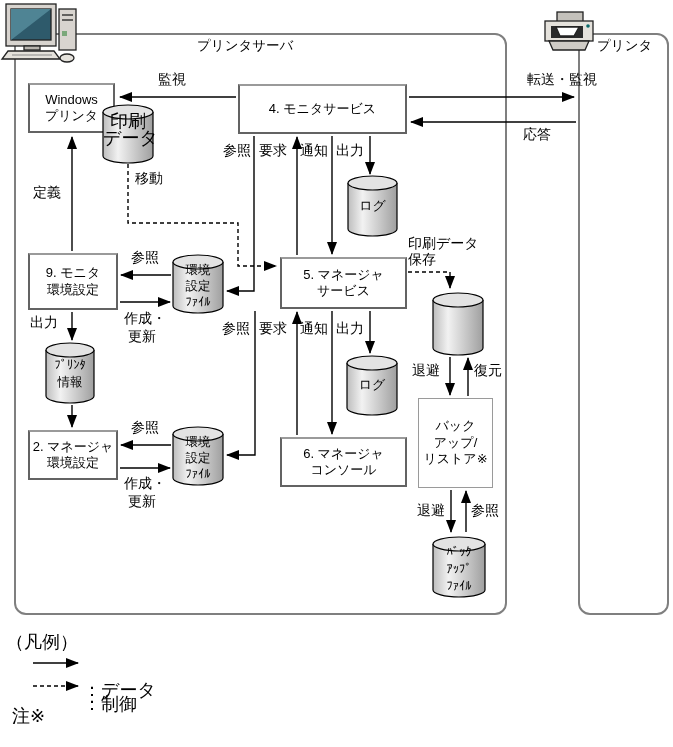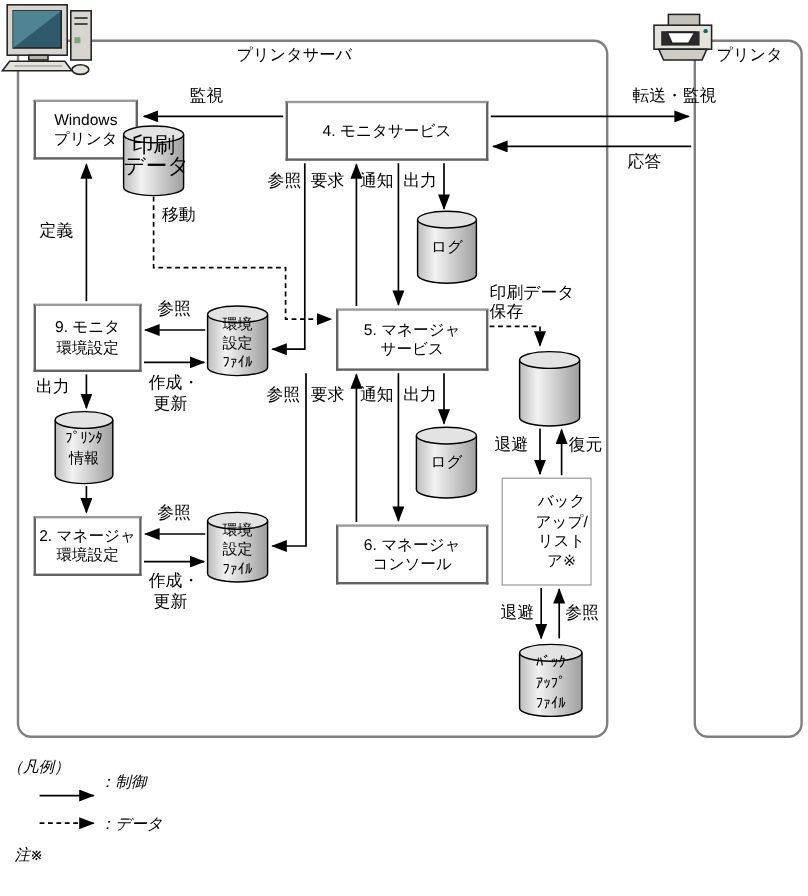--- a/index.html
+++ b/index.html
@@ -3,25 +3,25 @@
 <meta charset="utf-8">
 <style>
   html,body{margin:0;padding:0;background:#fff;}
   #stage{position:relative;width:673px;height:747px;background:#fff;
          font-family:"Liberation Sans","DejaVu Sans",sans-serif;color:#000;overflow:hidden;}
   .container{position:absolute;border:2px solid #7f7f7f;border-radius:12px;background:transparent;}
   .ctitle{position:absolute;font-size:13.5px;white-space:nowrap;}
   .box{position:absolute;background:#fff;border:2px solid #636363;border-top-color:#9a9a9a;
        display:flex;flex-direction:column;align-items:center;justify-content:center;
        font-size:13px;line-height:16.5px;text-align:center;box-sizing:border-box;}
-  .box.light{border:1px solid #9a9a9a;padding-left:25px;}
+  .box.light{border:1px solid #9a9a9a;}
   .lbl{position:absolute;font-size:14px;white-space:nowrap;line-height:15px;}
   .cyltext{position:absolute;text-align:center;font-size:12.5px;line-height:16.5px;white-space:nowrap;}
   svg.overlay{position:absolute;left:0;top:0;pointer-events:none;}
-  .legend-note{position:absolute;font-size:13px;white-space:nowrap;font-style:italic;}
+  .legend-note{position:absolute;font-size:18px;white-space:nowrap;}
 </style>
 </head>
 <body>
 
 <div id="stage">
 
   <div class="container" style="left:14px;top:33px;width:489px;height:578px;"></div>
   <div class="ctitle" style="left:197px;top:37px;">プリンタサーバ</div>
 
   <div class="container" style="left:578px;top:33px;width:87px;height:578px;"></div>
@@ -220,17 +220,17 @@
 
   <div class="lbl" style="left:408px;top:236px;">印刷データ</div>
   <div class="lbl" style="left:408px;top:252px;">保存</div>
 
   <div class="lbl" style="left:412px;top:363px;">退避</div>
   <div class="lbl" style="left:474px;top:363px;">復元</div>
   <div class="lbl" style="left:417px;top:503px;">退避</div>
   <div class="lbl" style="left:471px;top:503px;">参照</div>
 
   <div class="legend-note" style="left:6px;top:630px;">（凡例）</div>
-  <div class="legend-note" style="left:83px;top:643px;">：制御</div>
+  <div class="legend-note" style="left:83px;top:692px;">：制御</div>
   <div class="legend-note" style="left:83px;top:678px;">：データ</div>
   <div class="legend-note" style="left:12px;top:704px;">注※</div>
 
 </div>
 
 </body></html>

